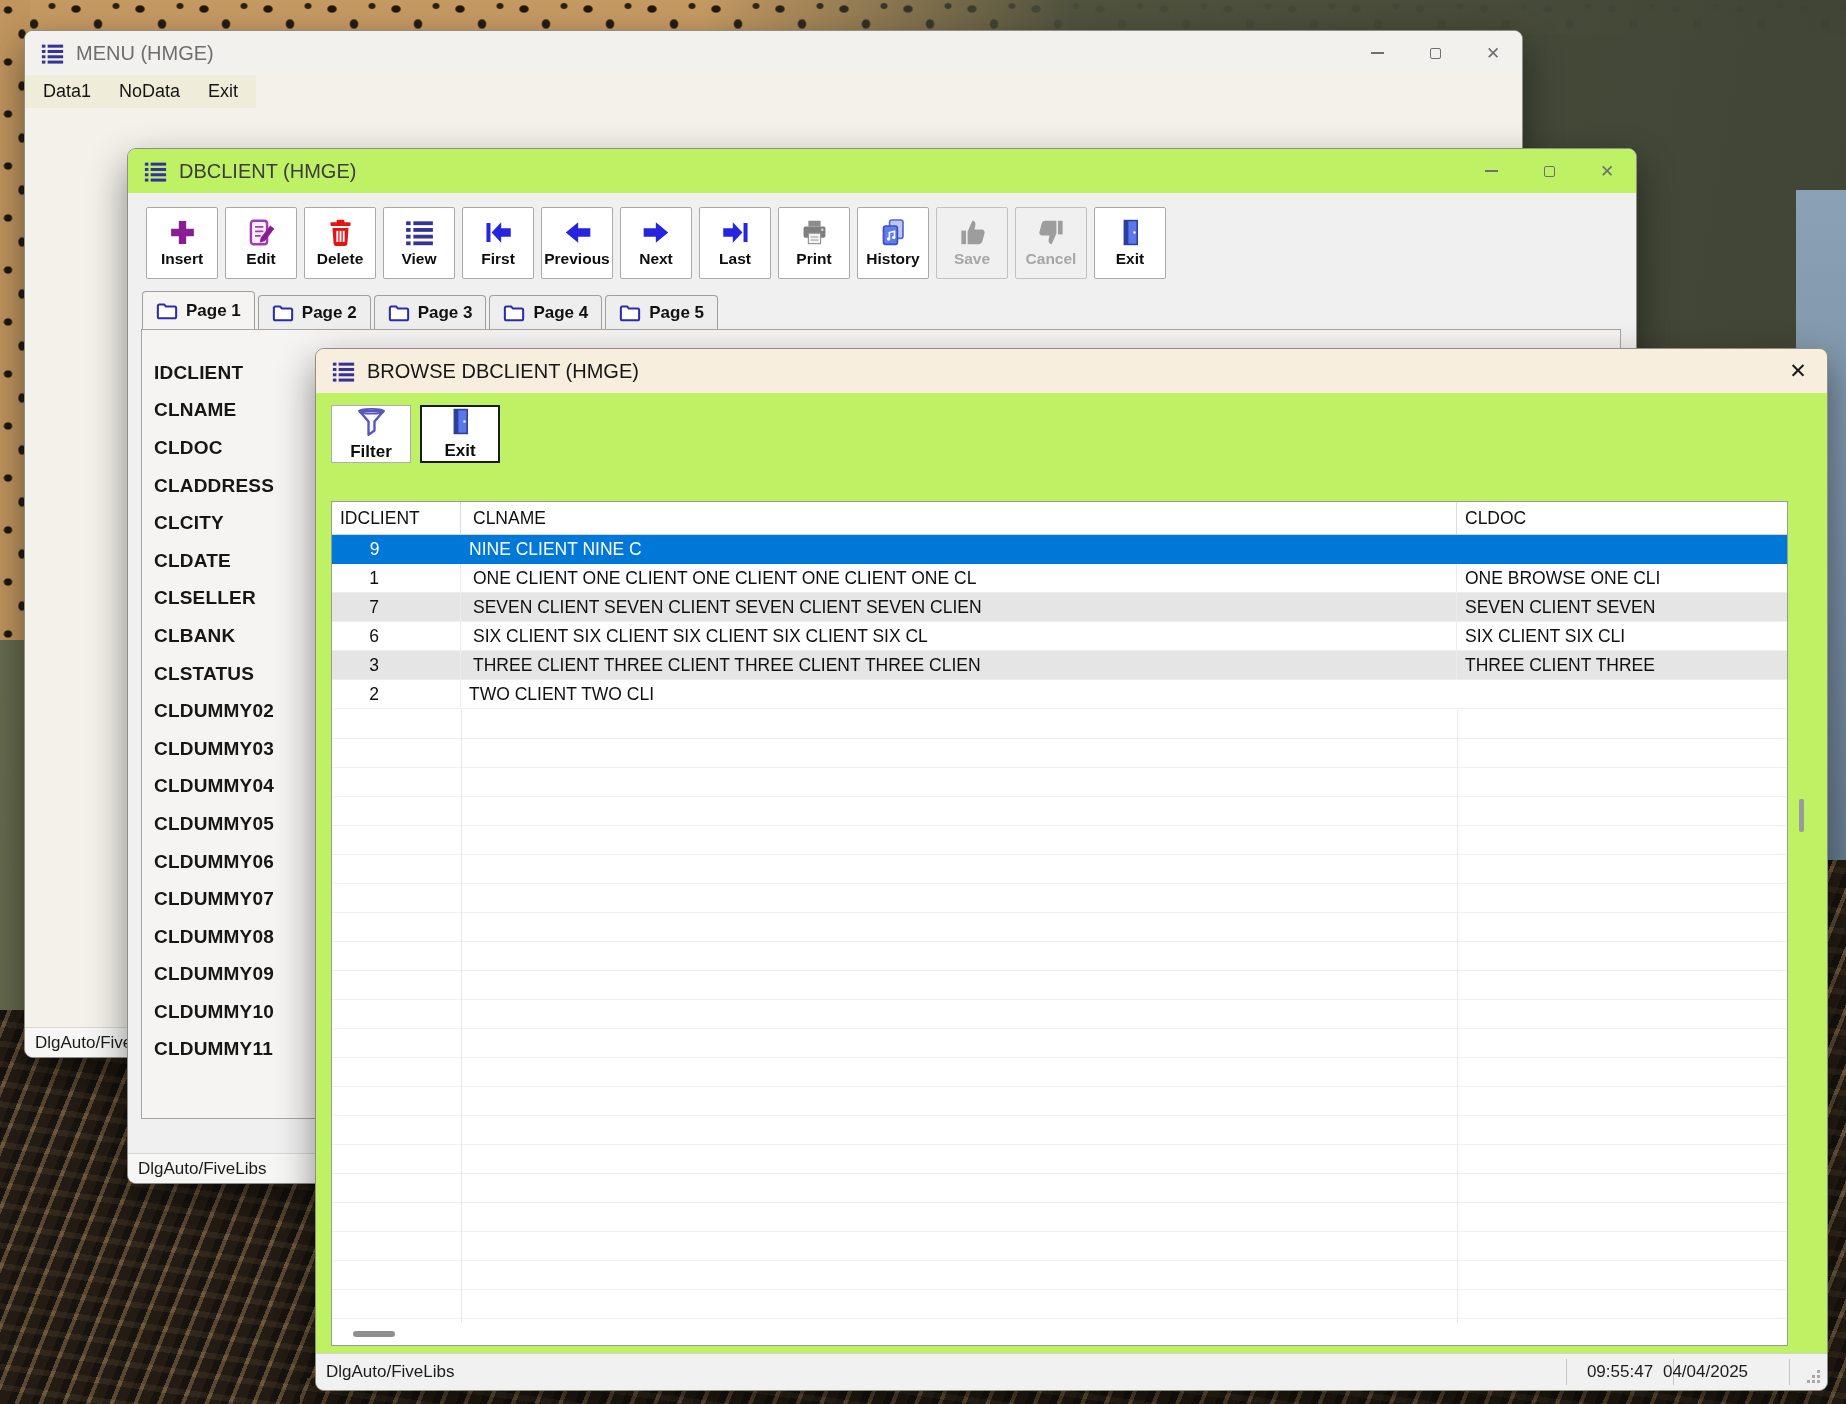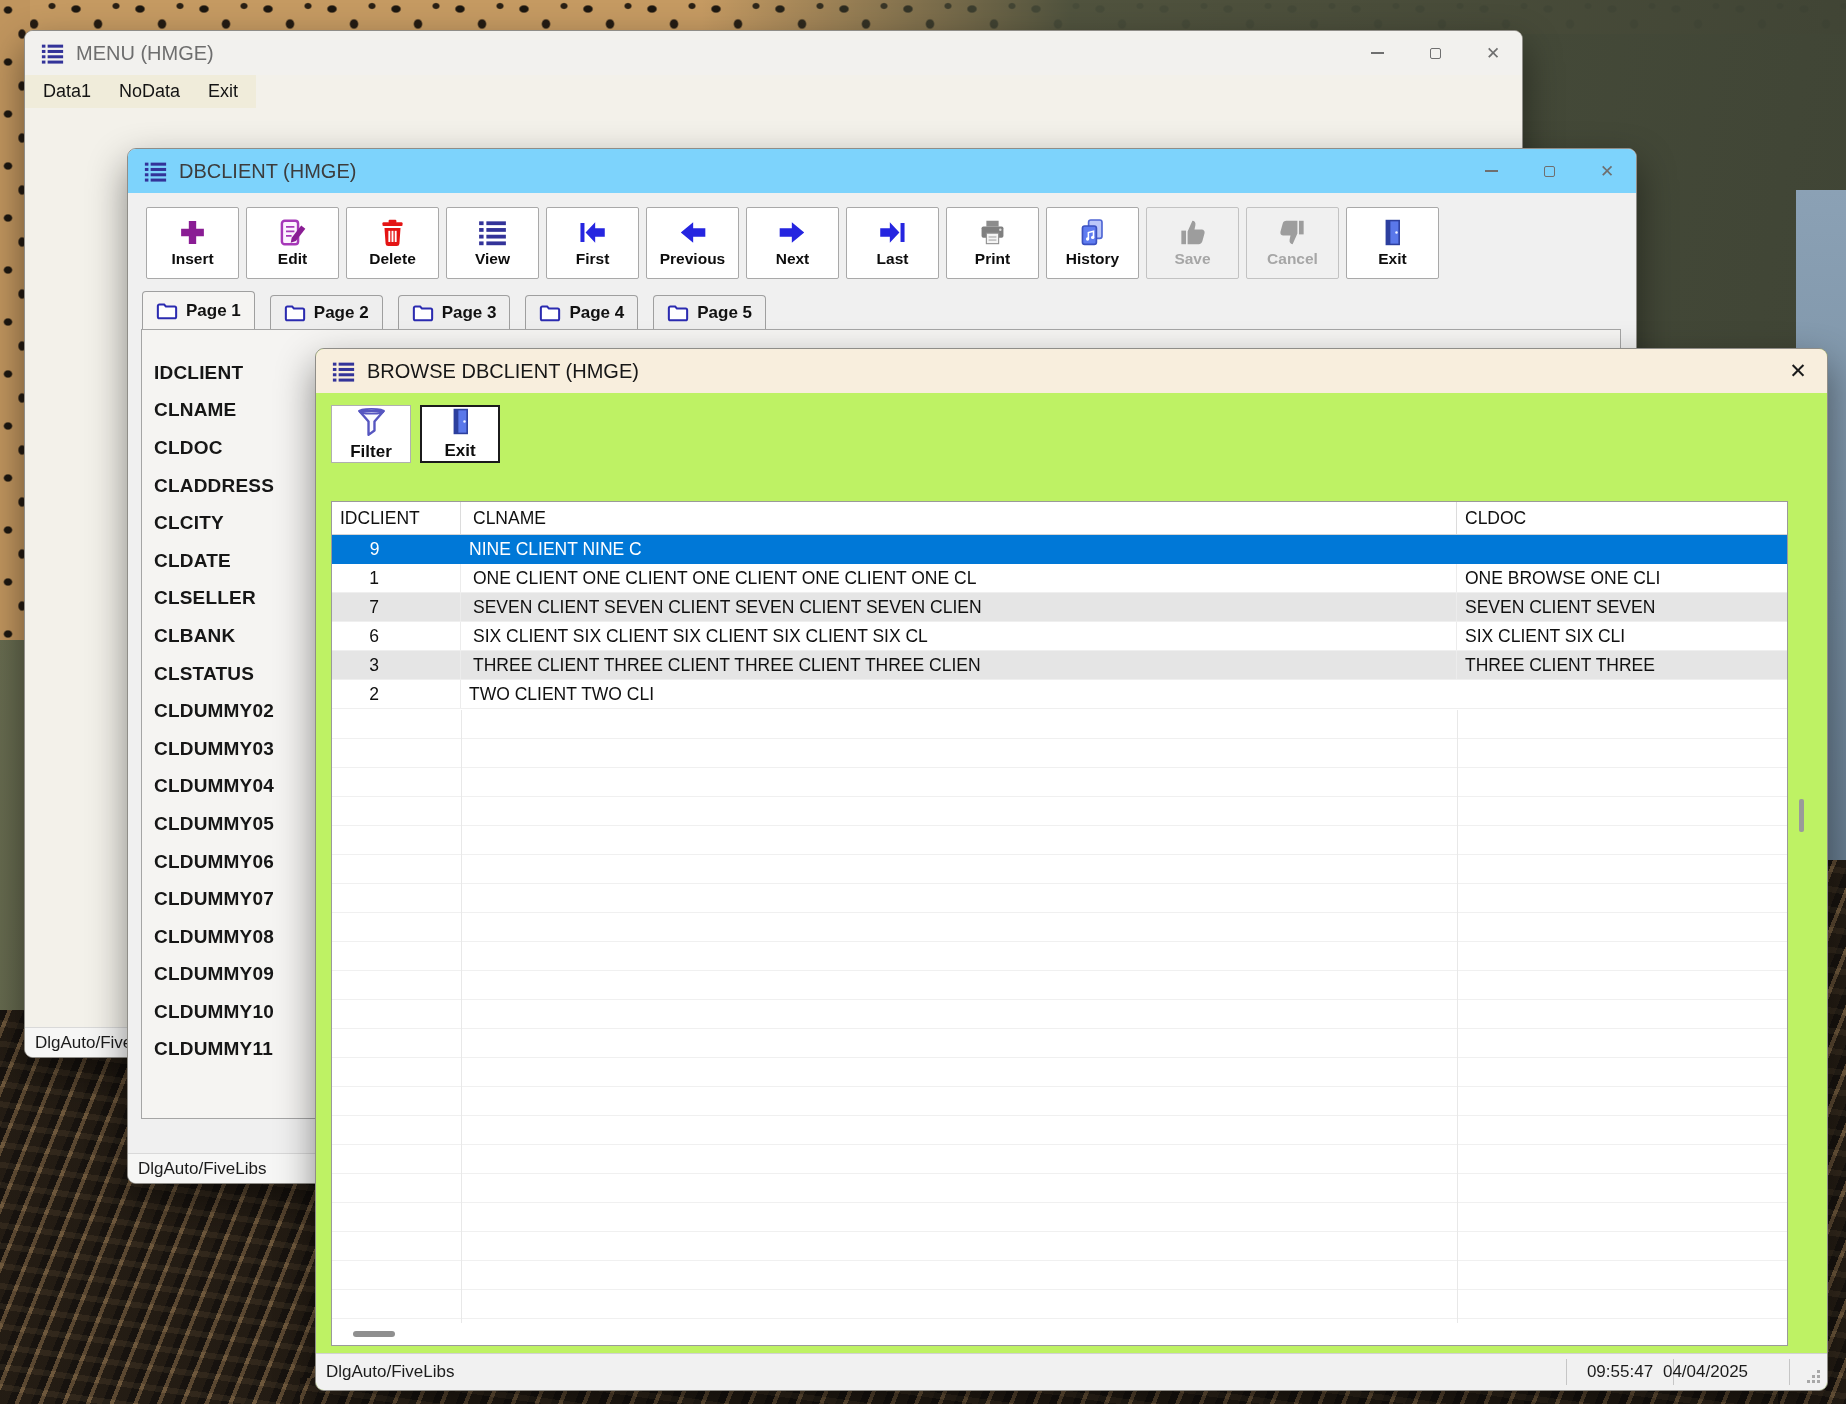--- a/index.html
+++ b/index.html
@@ -51,29 +51,29 @@
   
   #menu-window { left:24px; top:30px; width:1499px; height:1028px; background:#f3f1ea; }
   #menu-window .titlebar { background:#f2f1ee; }
   #menu-window .title { color:#6e6e6e; }
   .menubar { height:33px; display:flex; }
   .menubar-inner { background:#f0ecda; display:flex; align-items:center; padding:0 4px; }
   .menu-item { padding:4px 14px; font-size:18px; color:#141414; height:100%; display:flex; align-items:center; }
 
   
   #dbclient-window { left:127px; top:148px; width:1510px; height:1036px; }
-  #dbclient-window .titlebar { background:#7dd3fc; }
+  #dbclient-window .titlebar { background:#bef264; }
   #dbclient-window .title { color:#3c3c3c; }
   .toolbar { display:flex; gap:7px; padding:14px 0 0 18px; }
-  .tbtn { width:93px; height:72px; background:#fff; border:1px solid #a9a9a9; border-radius:2px;
+  .tbtn { width:72px; height:72px; background:#fff; border:1px solid #a9a9a9; border-radius:2px;
     display:flex; flex-direction:column; align-items:center; justify-content:center; gap:3px;
     font-size:15.5px; font-weight:bold; color:#0d0d0d; }
   .tbtn svg { width:29px; height:29px; }
   .tbtn.disabled { background:#f0f0f0; color:#a6a6a6; border-color:#c2c2c2; }
-  .tabsrow { display:flex; gap:15px; padding:12px 0 0 14px; align-items:flex-end; height:50px; }
+  .tabsrow { display:flex; gap:3px; padding:12px 0 0 14px; align-items:flex-end; height:50px; }
   .tab { height:34px; display:flex; align-items:center; gap:8px; padding:0 13px;
     border:1px solid #9f9f9f; border-bottom:none; background:#eeeeee;
     font-size:17px; font-weight:bold; color:#111; border-radius:4px 4px 0 0; }
   .tab svg { width:22px; height:19px; }
   .tab.active { background:#f5f4f2; height:38px; position:relative; z-index:2; }
   .page-panel { position:absolute; left:13px; top:180px; width:1480px; bottom:64px;
     border:1px solid #a5a5a5; background:#f5f4f2; overflow:hidden; }
   .fields { position:absolute; inset:0; padding-top:24px; }
   .frow { height:37.6px; display:flex; align-items:center; padding-left:12px; position:relative; }
   .flabel { font-size:19px; font-weight:bold; color:#161616; letter-spacing:.2px; }

